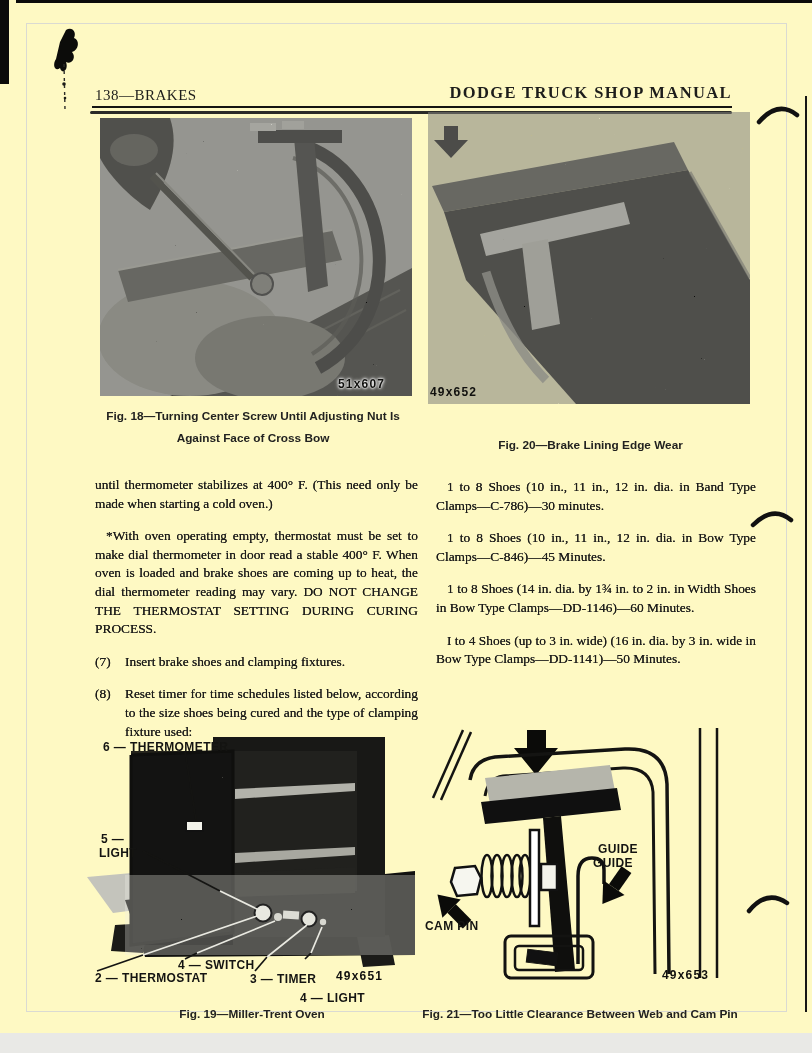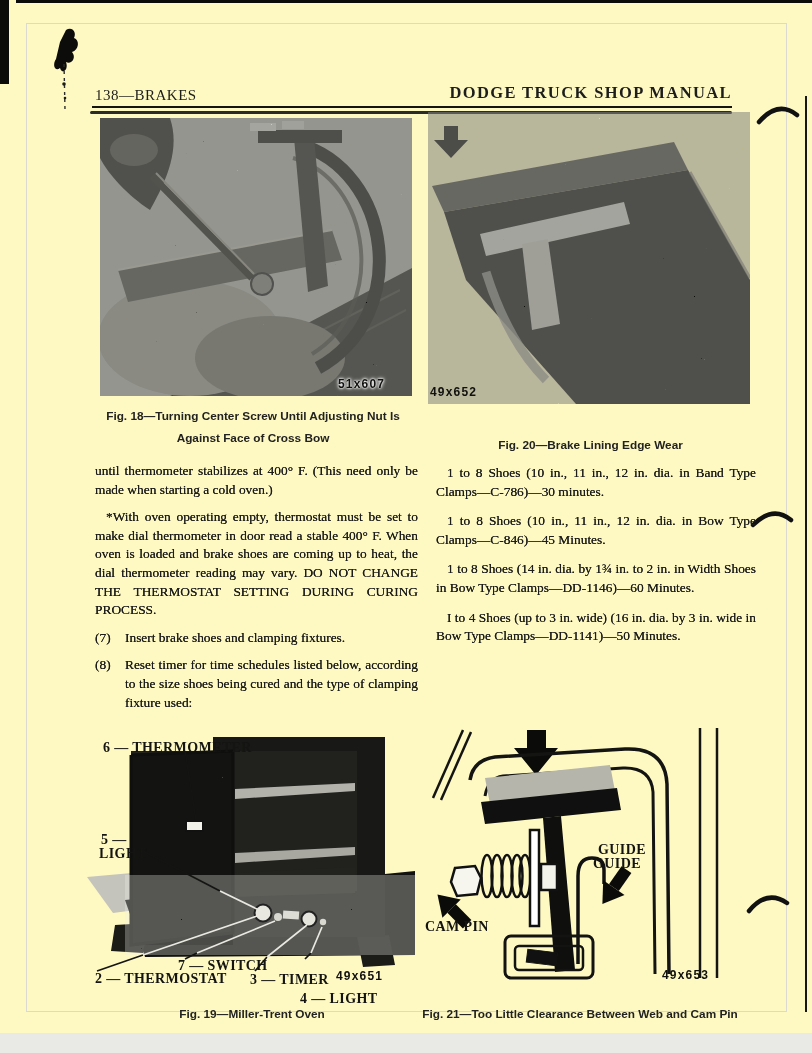--- a/index.html
+++ b/index.html
@@ -17,36 +17,36 @@
   
   .hdr-left  { position:absolute; left:95px; top:87px; font-size:15px; letter-spacing:.5px; }
   .hdr-right { position:absolute; right:80px; top:83px; font-size:16.5px; font-weight:bold; letter-spacing:1.4px; }
   .rule1 { position:absolute; left:92px; top:106px; width:640px; height:2px; background:#141412; }
   .rule2 { position:absolute; left:90px; top:111px; width:642px; height:3px; background:#2b2b27;
            filter:blur(.5px); border-radius:2px; }
 
   
   .col { position:absolute; width:323px; font-size:13.4px; line-height:18.6px;
          text-align:justify; text-shadow:0 0 .3px currentColor; }
-  .col p { margin:0 0 9px 0; }
+  .col p { margin:14px 0 9px 0; }
   .indent-block { margin-left:29px; }
   .fnote { text-indent:11px; }
   .step { position:relative; padding-left:30px; }
   .step .num { position:absolute; left:0; top:0; }
   .sched p { text-indent:11px; margin-bottom:11px; }
 
   
   .figsvg { position:absolute; }
   .caption { position:absolute; font-family:"Liberation Sans", sans-serif; font-size:11.8px;
              font-weight:bold; color:#222220; text-align:center; line-height:22px; }
   .nowrap { white-space:nowrap;margin-top:11px; }
   .photo-id { position:absolute; font-family:"Liberation Sans", sans-serif; font-size:12px;
               font-weight:bold; letter-spacing:1.2px; color:#10100e; }
   .glow { text-shadow:0 0 2px #fff, 0 0 3px #fff, 0 0 4px #fff; }
-  .fig-label { position:absolute; font-family:Liberation Serif, serif; font-size:14px;
+  .fig-label { position:absolute; font-family:Liberation Sans, sans-serif; font-size:12px;
                font-weight:bold; letter-spacing:.4px; color:#141412; white-space:nowrap; }
 </style>
 </head>
 <body>
 
 <div class="page">
 
   <svg width="0" height="0" style="position:absolute">
     <defs>
       <filter id="dotsD" x="0%" y="0%" width="100%" height="100%">
@@ -188,21 +188,21 @@
       <polyline points="112,228 190,196" stroke="#e9e9e1"></polyline>
       <polyline points="170,246 182,232" stroke="#141412"></polyline>
       <polyline points="182,232 222,200" stroke="#e9e9e1"></polyline>
       <polyline points="220,234 226,228" stroke="#141412"></polyline>
       <polyline points="226,228 237,202" stroke="#e9e9e1"></polyline>
     </g>
   </svg>
   <div class="fig-label" style="left:103px; top:740px">6 — THERMOMETER</div>
   <div class="fig-label" style="left:101px; top:832px">5 —</div>
   <div class="fig-label" style="left:99px; top:846px">LIGHT</div>
-  <div class="fig-label" style="left:178px; top:958px">7 — SWITCH</div>
+  <div class="fig-label" style="left:178px; top:958px">4 — SWITCH</div>
   <div class="fig-label" style="left:95px; top:971px">2 — THERMOSTAT</div>
   <div class="fig-label" style="left:250px; top:972px">3 — TIMER</div>
   <div class="fig-label" style="left:300px; top:991px">4 — LIGHT</div>
   <div class="photo-id" style="left:336px; top:969px">49x651</div>
   <div class="caption nowrap" style="left:122px; top:992px; width:260px">Fig. 19—Miller-Trent Oven</div>
 
   <svg class="figsvg" style="left:415px; top:718px" width="335" height="268" viewBox="0 0 335 268">
     <polygon points="112,12 131,12 131,30 143,30 121,57 99,30 112,30" fill="#0b0b09"></polygon>
     <g fill="none" stroke="#141412">
       <line x1="48" y1="12" x2="18" y2="80" stroke-width="2.5"></line>

